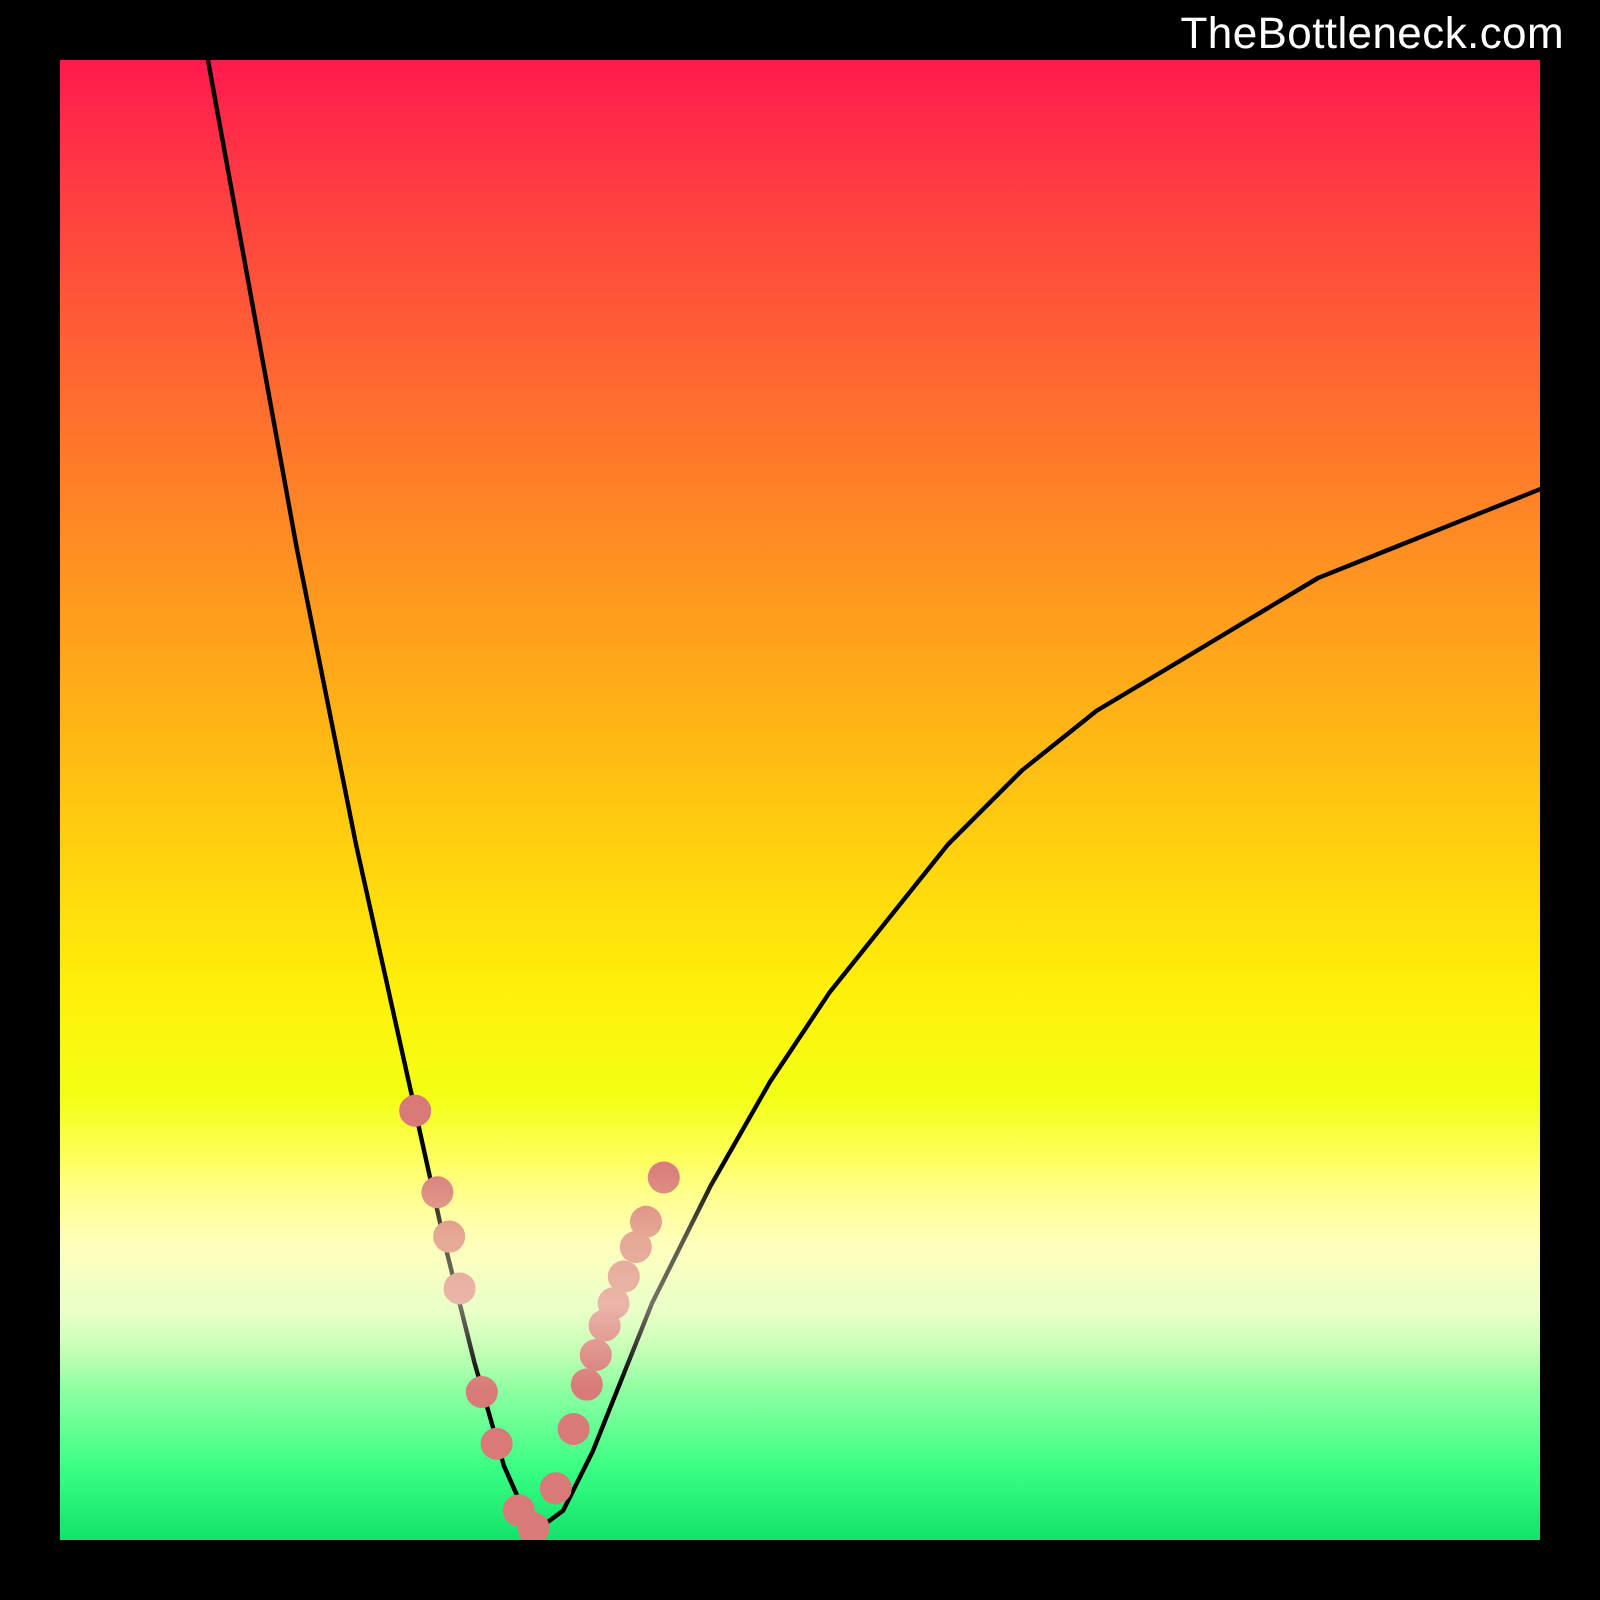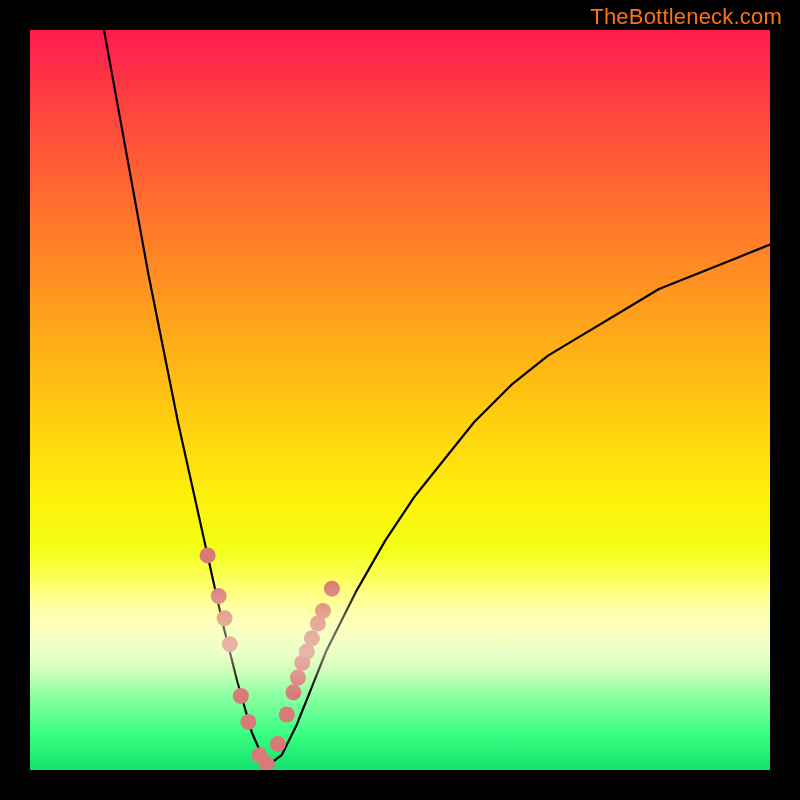--- a/index.html
+++ b/index.html
@@ -16,21 +16,21 @@
     left: 0;
     top: 0;
     width: 800px;
     height: 800px;
     background: #000;
   }
   .watermark {
     position: absolute;
     top: 4px;
     right: 18px;
-    color: #f97316;
+    color: #ffffff;
     font-size: 22px;
     font-weight: 500;
     letter-spacing: 0.2px;
   }
   .plot {
     position: absolute;
     left: 30px;
     top: 30px;
     width: 740px;
     height: 740px;

